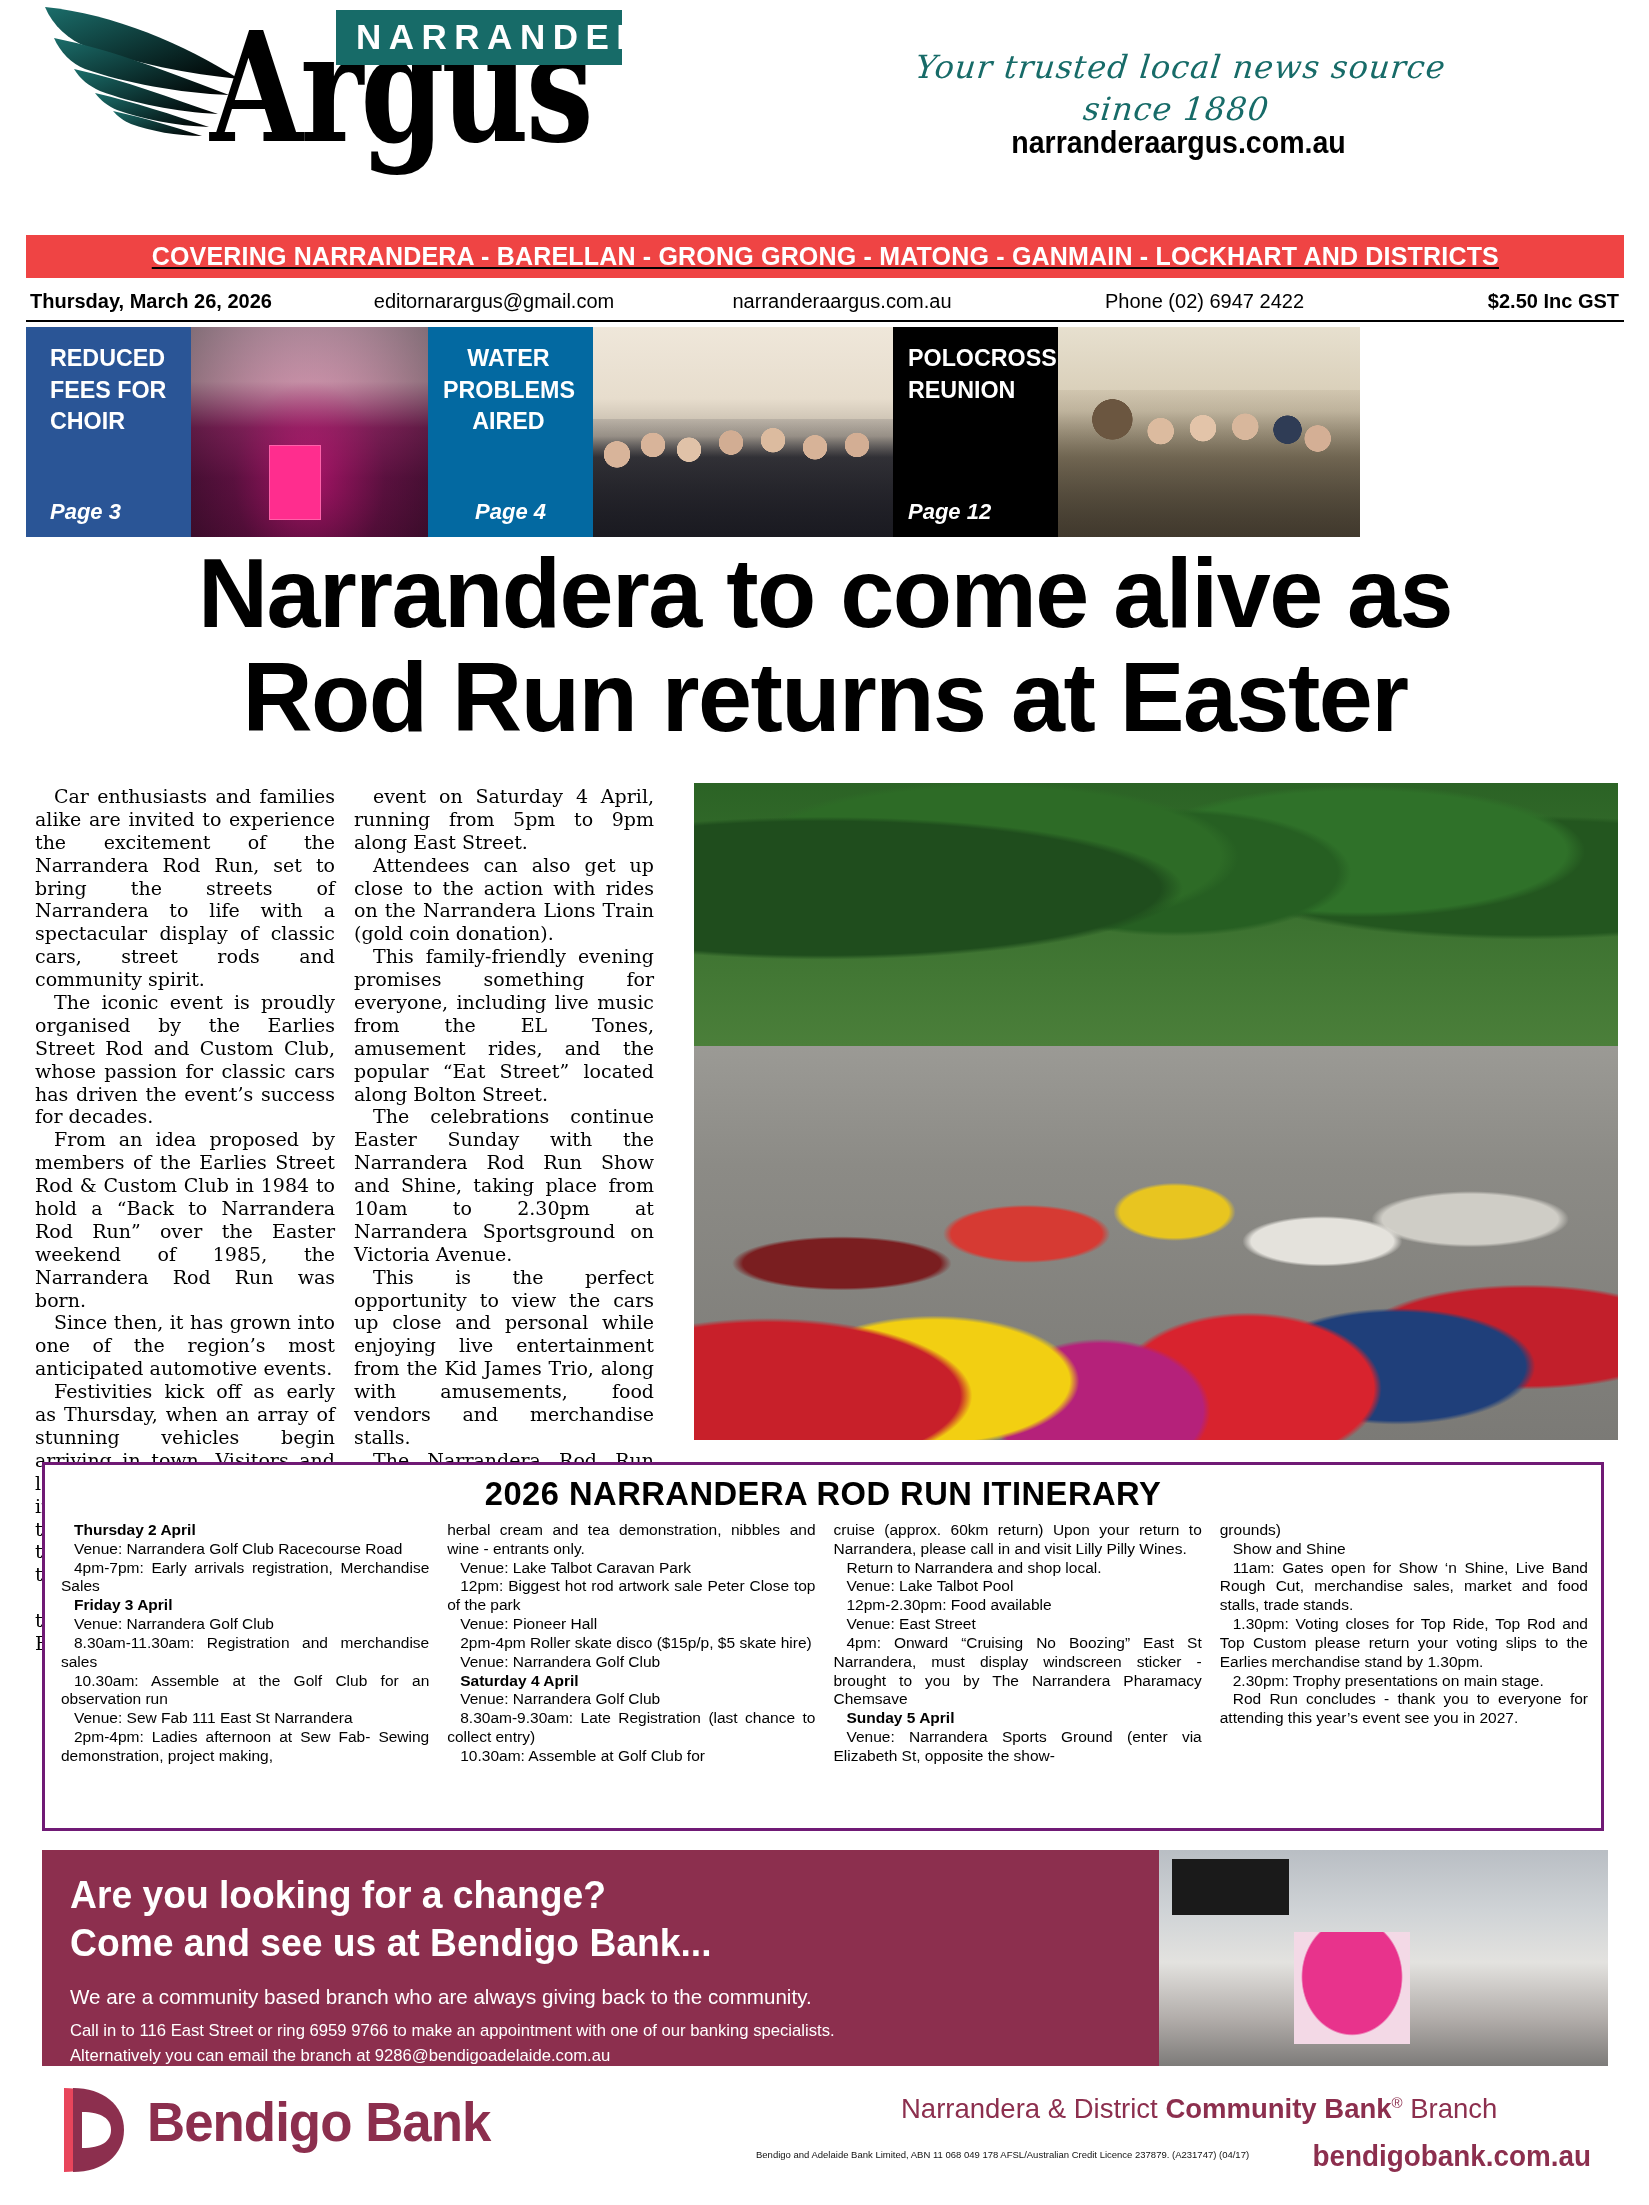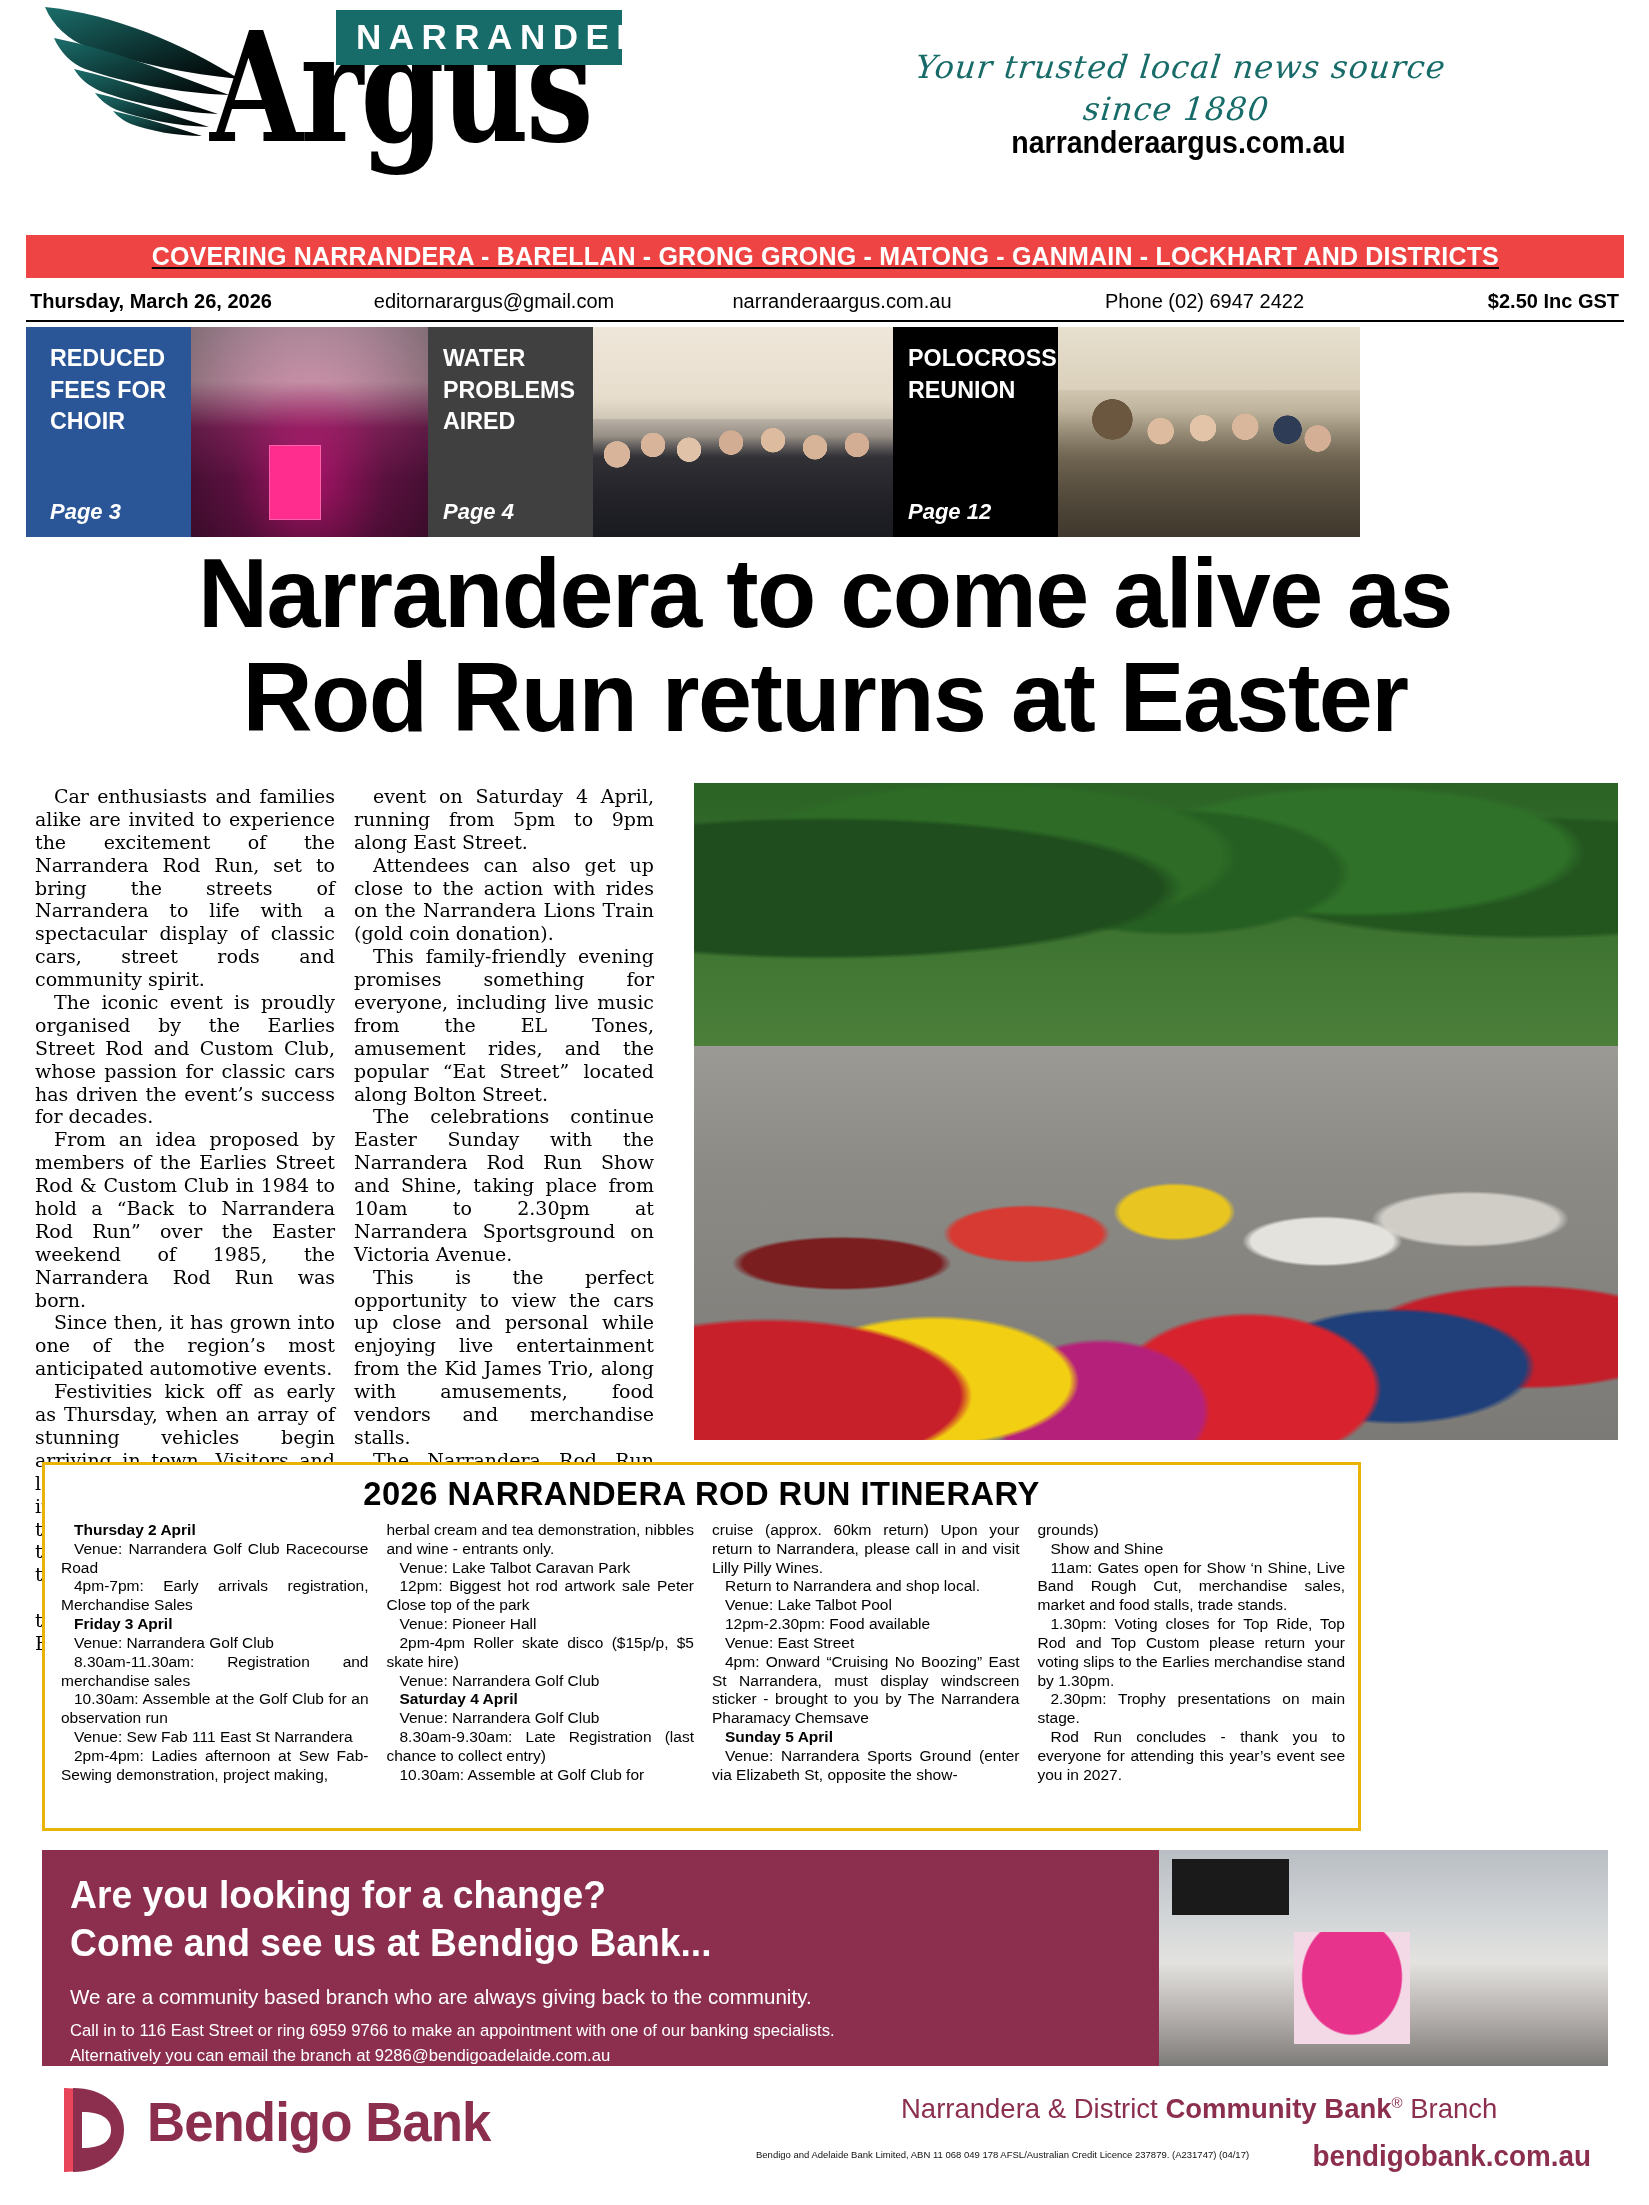--- a/index.html
+++ b/index.html
@@ -140,21 +140,21 @@
     transform-origin: left top;
   }
   .teaser-box .t-page {
     color: #ffffff;
     font-family: "Liberation Sans", sans-serif;
     font-weight: 700;
     font-size: 22px;
     font-style: italic;
   }
   .tz-blue { background: #2a5596; width: 165px; padding-left: 24px; }
-  .tz-red  { background: #404040; width: 165px; }
+  .tz-red  { background: #0369a1; width: 165px; text-align: center; }
   .tz-black{ background: #000000; width: 165px; }
   .teaser-photo { flex: 0 0 auto; position: relative; overflow: hidden; }
   .tp1 { width: 237px; }
   .tp2 { width: 300px; }
   .tp3 { width: 302px; }
 
   
   .photo { position:absolute; inset:0; }
   .ph-choir {
     background:
@@ -268,22 +268,22 @@
       radial-gradient(ellipse at 36% 44%, #d63a33 0 9%, transparent 10%),
       radial-gradient(ellipse at 52% 38%, #e8c520 0 8%, transparent 9%),
       radial-gradient(ellipse at 68% 46%, #e4e2dc 0 8%, transparent 9%),
       radial-gradient(ellipse at 84% 40%, #cfcdc6 0 8%, transparent 9%);
   }
 
   
   .itin {
     position: absolute;
     left: 42px; top: 1462px;
-    width: 1319px; height: 369px;
-    border: 3px solid #eab308;
+    width: 1562px; height: 369px;
+    border: 3px solid #701a75;
     background: #ffffff;
   }
   .itin-title {
     text-align: center;
     font-family: "Liberation Sans", sans-serif;
     font-weight: 700;
     font-size: 33px;
     letter-spacing: 0.5px;
     margin-top: 10px;
     color: #000;

